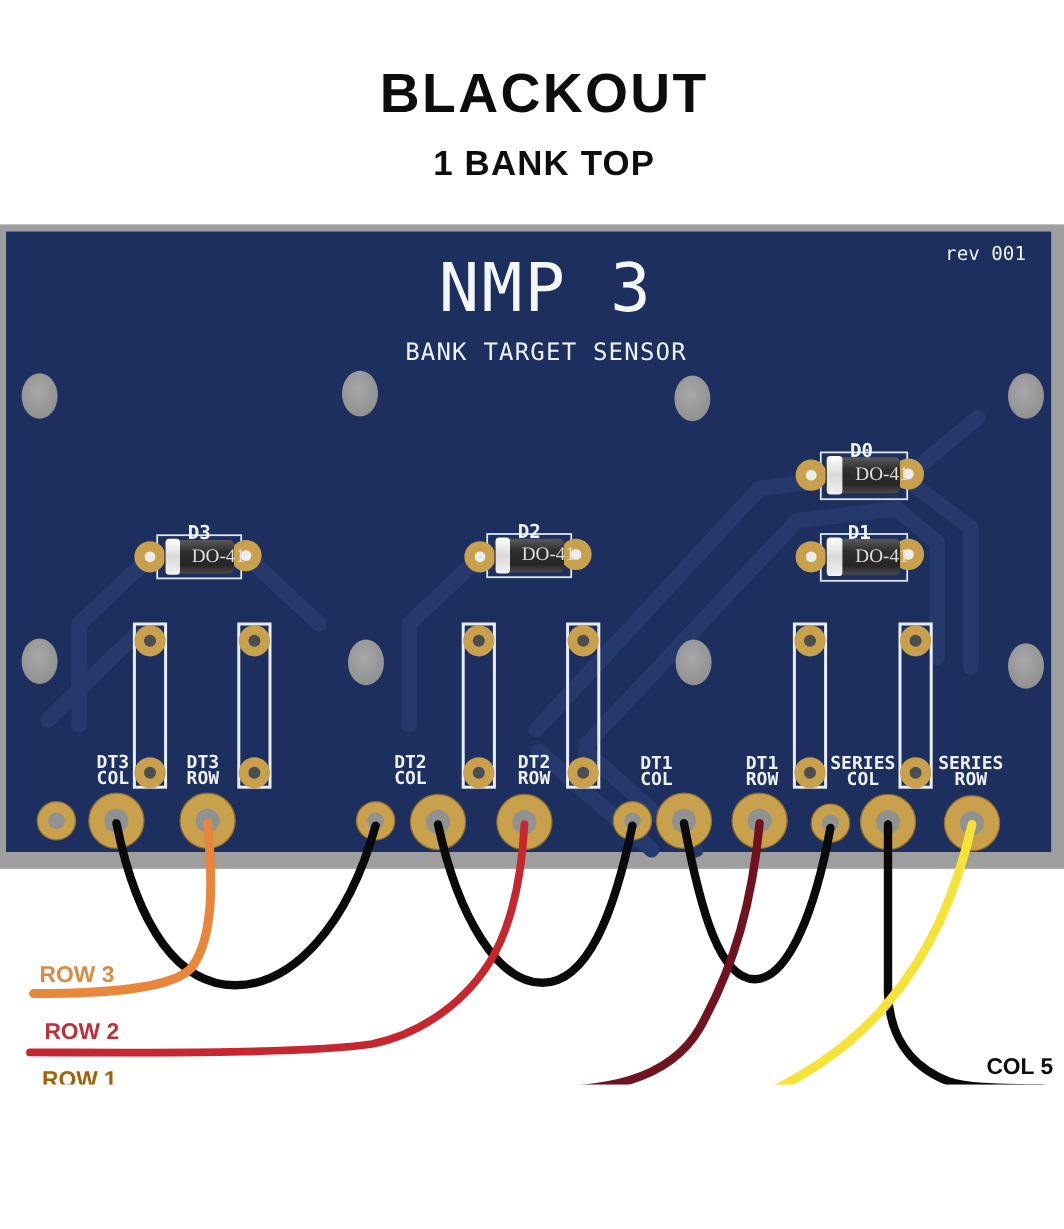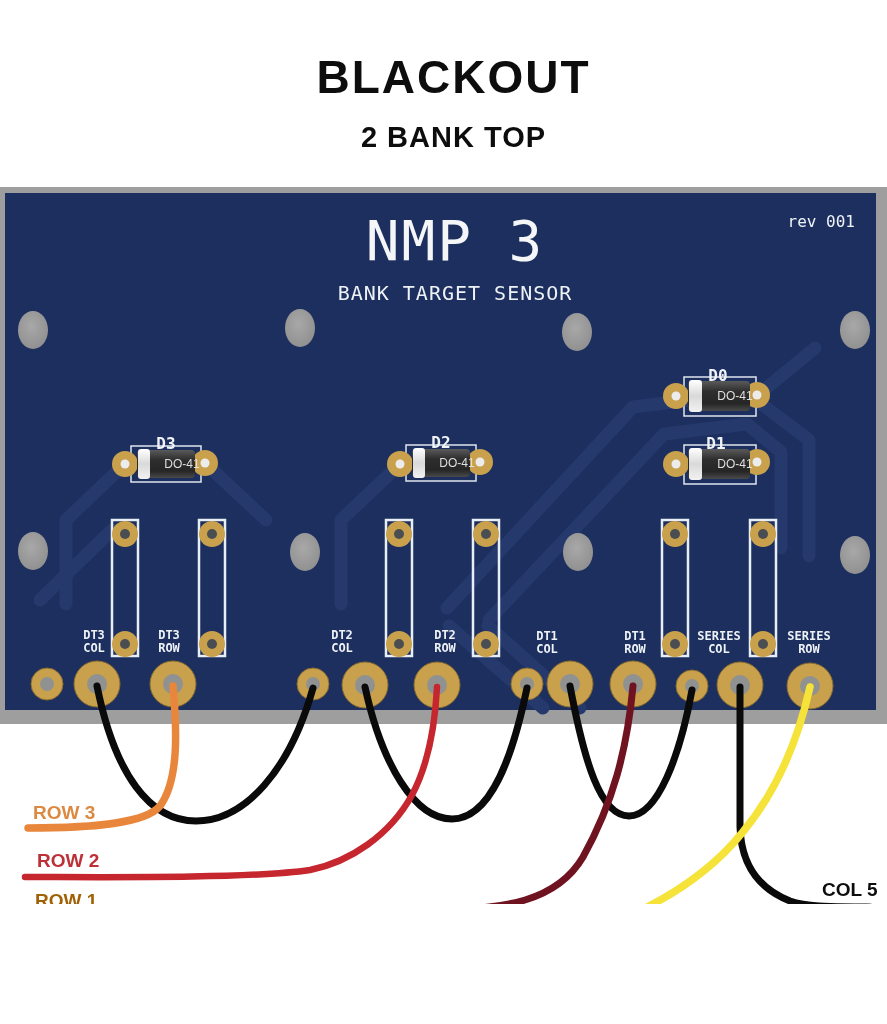--- a/index.html
+++ b/index.html
@@ -4,41 +4,41 @@
 <style>
   html,body{margin:0;padding:0;background:#ffffff;}
   .stage{position:relative;width:887px;height:904px;background:#ffffff;overflow:hidden;
          font-family:"Liberation Sans",sans-serif;border-radius:21px;}
   .abs{position:absolute;}
   .page-title{left:20px;right:0;top:50px;text-align:center;font-size:46px;font-weight:900;
               letter-spacing:2px;color:#0d0d0d;}
   .page-subtitle{left:20px;right:0;top:121px;text-align:center;font-size:29px;font-weight:800;
               letter-spacing:1px;color:#0d0d0d;}
   .silk{font-family:"DejaVu Sans Mono","Liberation Mono",monospace;color:#eef2f6;
-        text-align:center;transform:translateX(-50%);line-height:13px;font-size:12px;font-weight:bold;}
+        text-align:center;transform:translateX(-50%);line-height:13px;font-size:15px;font-weight:bold;}
   .board-name{transform:translateX(-50%);font-family:"DejaVu Sans Mono","Liberation Mono",monospace;
         font-weight:normal;font-size:56px;letter-spacing:2px;color:#f4f6f8;}
   .board-tagline{transform:translateX(-50%);font-family:"DejaVu Sans Mono","Liberation Mono",monospace;
         font-size:20px;letter-spacing:1px;color:#eef2f6;}
   .board-rev{font-family:"DejaVu Sans Mono","Liberation Mono",monospace;font-size:16px;color:#f0f3f7;}
   .diode-ref{transform:translateX(-50%);font-family:"DejaVu Sans Mono","Liberation Mono",monospace;
         font-size:16px;font-weight:bold;color:#f0f3f7;}
-  .diode-pkg{transform:translate(-50%,-50%);font-family:Liberation Sans, sans-serif;
-        font-size:12px;color:#dfdfdf;white-space:nowrap;padding-left:20px;}
+  .diode-pkg{transform:translate(-50%,-50%);font-family:Liberation Serif, serif;
+        font-size:16px;color:#dfdfdf;white-space:nowrap;padding-left:20px;}
   .wire-label{font-size:19px;font-weight:bold;letter-spacing:0px;white-space:nowrap;text-align:right;}
   .c-row3{color:#DC8A42;} .c-row2{color:#BE3038;} .c-row1{color:#a16207;}
   .c-row4{color:#F0DF3A;} .c-col5{color:#0d0d0d;}
 </style>
 </head>
 <body>
 
 <div class="stage">
 
   <div class="abs page-title">BLACKOUT</div>
-  <div class="abs page-subtitle">2 BANK TOP</div>
+  <div class="abs page-subtitle">1 BANK TOP</div>
 
   <svg class="abs" style="left:0;top:0;" width="887" height="1024" viewBox="0 0 887 1024">
     <defs>
       <linearGradient id="diodeBody" x1="0" y1="0" x2="0" y2="1">
         <stop offset="0" stop-color="#5a5a5a"></stop>
           <stop offset="0.35" stop-color="#2e2e2e"></stop>
         <stop offset="0.75" stop-color="#262626"></stop>
           <stop offset="1" stop-color="#4a4a4a"></stop>
       </linearGradient>
       <linearGradient id="diodeBand" x1="0" y1="0" x2="0" y2="1">
@@ -208,21 +208,21 @@
       <path stroke-width="7" d="M 365,687 C 382,765 415,819 452,819 C 490,819 512,760 527,688" stroke="#0a0a0a"></path>
       <path stroke-width="7" d="M 570,686 C 584,760 600,816 629,816 C 658,816 680,755 692,690" stroke="#0a0a0a"></path>
       <path stroke-width="7" d="M 740,687 L 740,827 C 741,862 757,888 790,901 C 805,906 820,907 887,907" stroke="#0a0a0a"></path>
       <path stroke-width="7.5" d="M 173,686 C 177,730 179,780 160,806 C 145,824 90,828 28,828" stroke="#E8873C"></path>
       <path stroke-width="6.5" d="M 437,687 C 435,725 428,765 412,795 C 390,835 350,862 310,870 C 250,879 90,877 25,877" stroke="#C6262E"></path>
       <path stroke-width="7" d="M 633,686 C 627,750 613,803 583,857 C 556,903 500,908 450,910 C 360,919 100,917 28,917" stroke="#701320"></path>
       <path stroke-width="7.5" d="M 810,687 C 798,740 778,790 742,833 C 700,885 640,915 580,935 C 500,955 160,955 28,954" stroke="#F5E33A"></path>
     </g>
   </svg>
 
-  <div class="abs board-rev" style="right:32px;top:202px;margin-top:10px;">rev 001</div>
+  <div class="abs board-rev" style="right:32px;top:202px;">rev 001</div>
   <div class="abs board-name" style="left:455px;top:208px;">NMP 3</div>
   <div class="abs board-tagline" style="left:455px;top:281px;">BANK TARGET SENSOR</div>
 
   <div class="abs silk" style="left:94px;top:629px;">
     <span>DT3</span><br>
     <span>COL</span></div>
   <div class="abs silk" style="left:169px;top:629px;">
     <span>DT3</span><br>
     <span>ROW</span></div>
   <div class="abs silk" style="left:342px;top:629px;">

